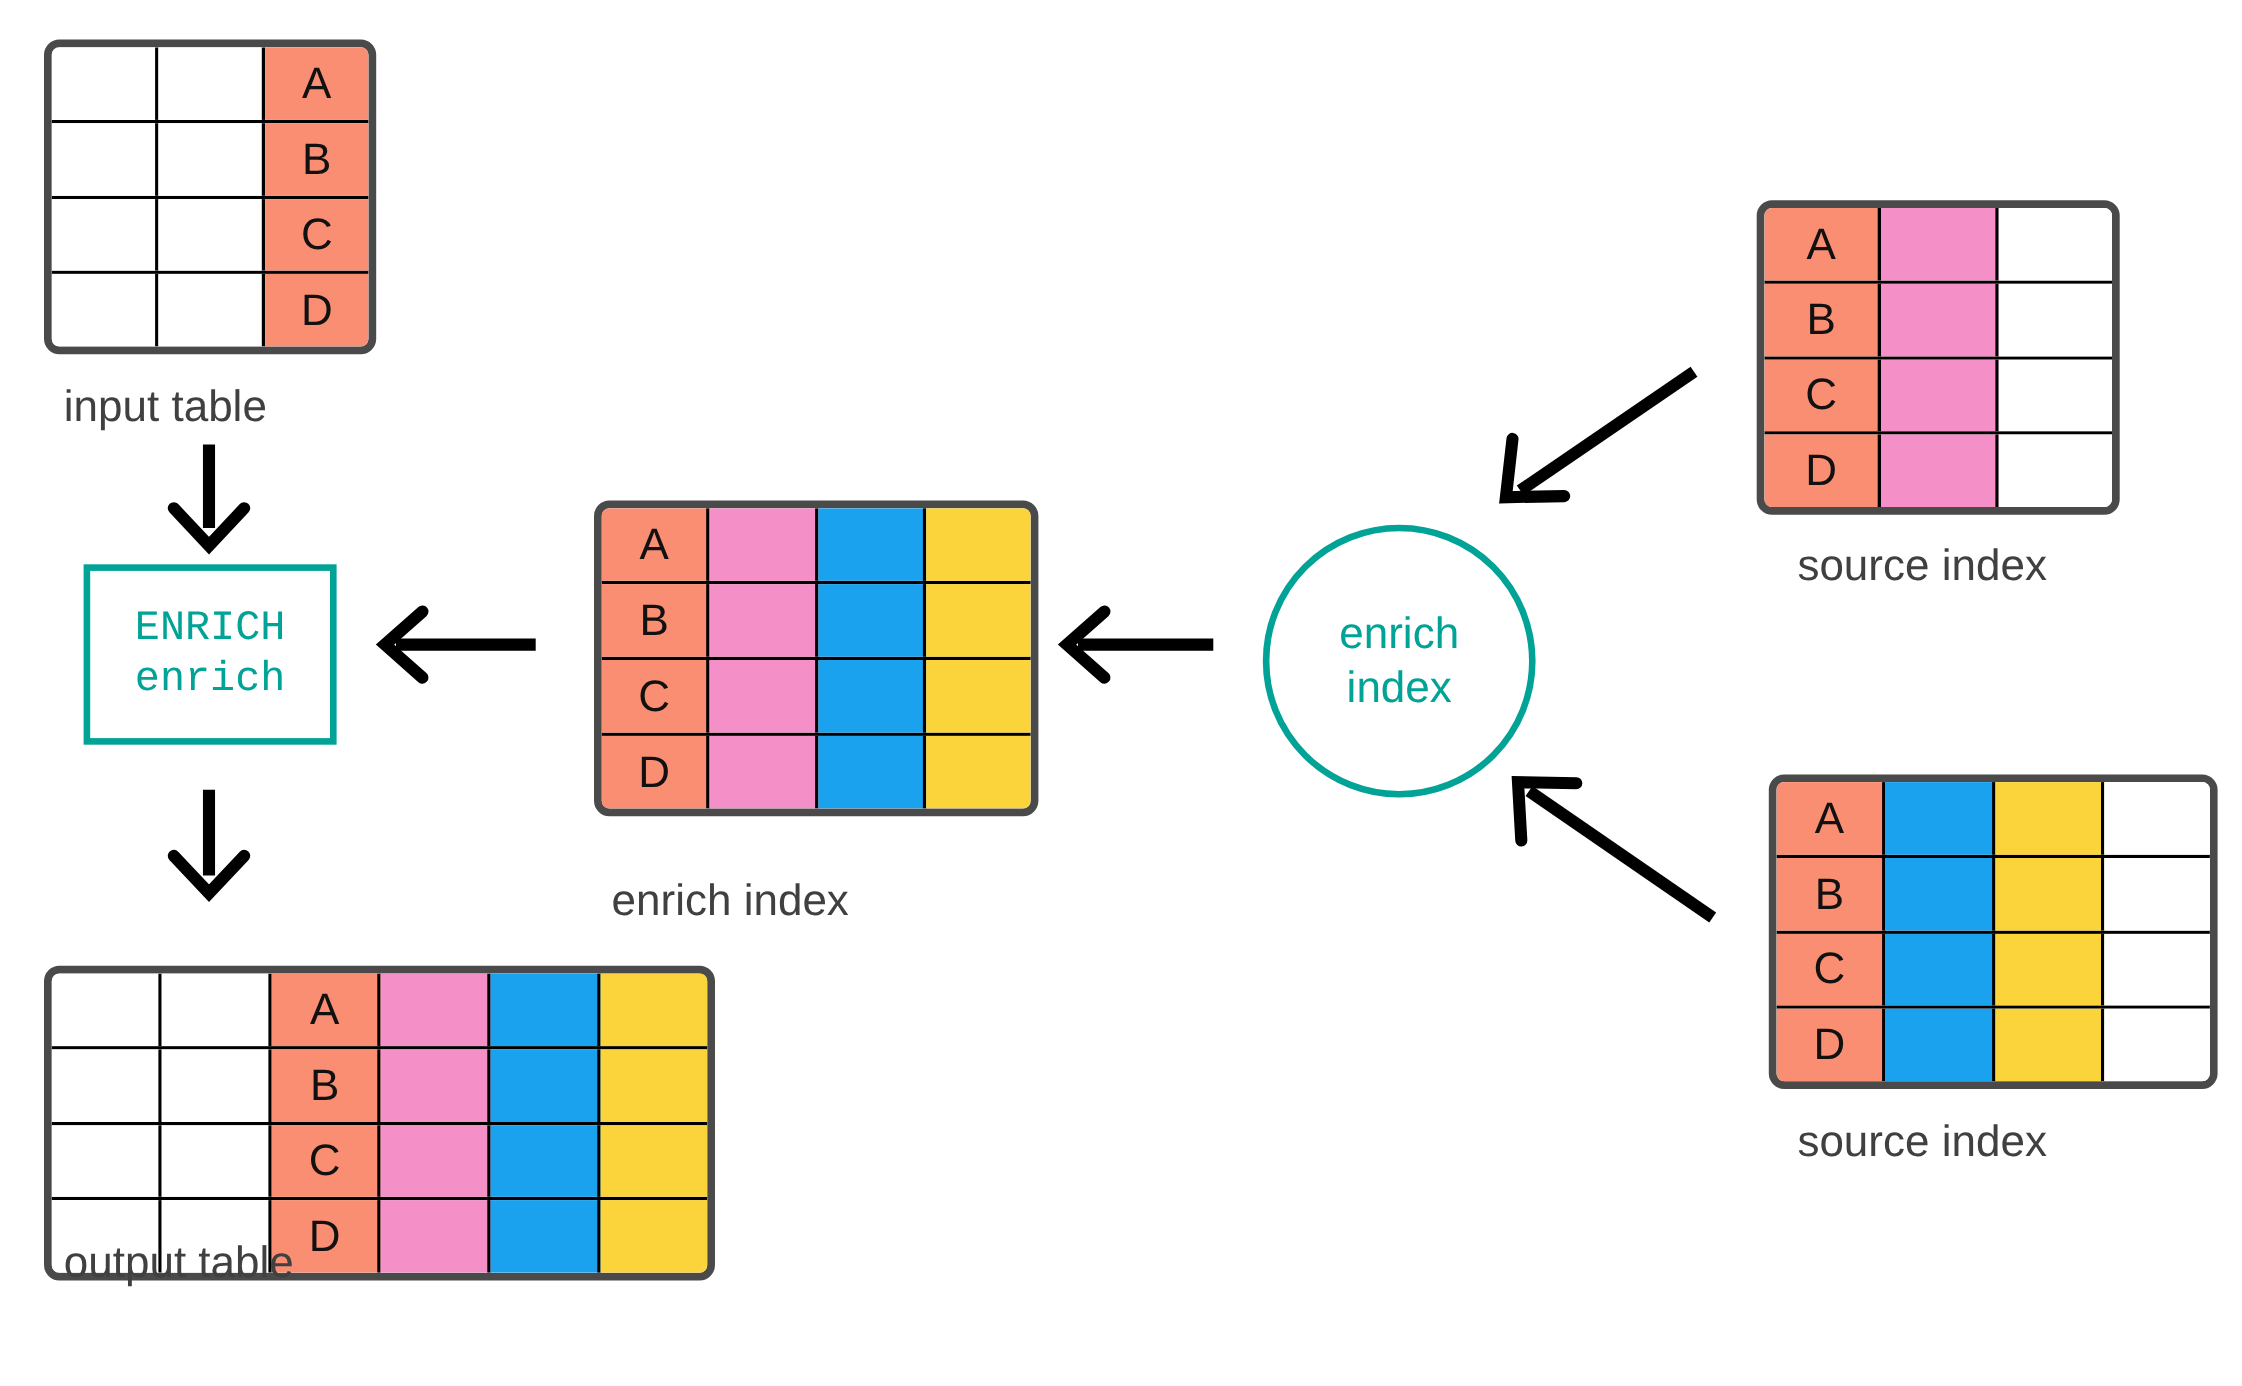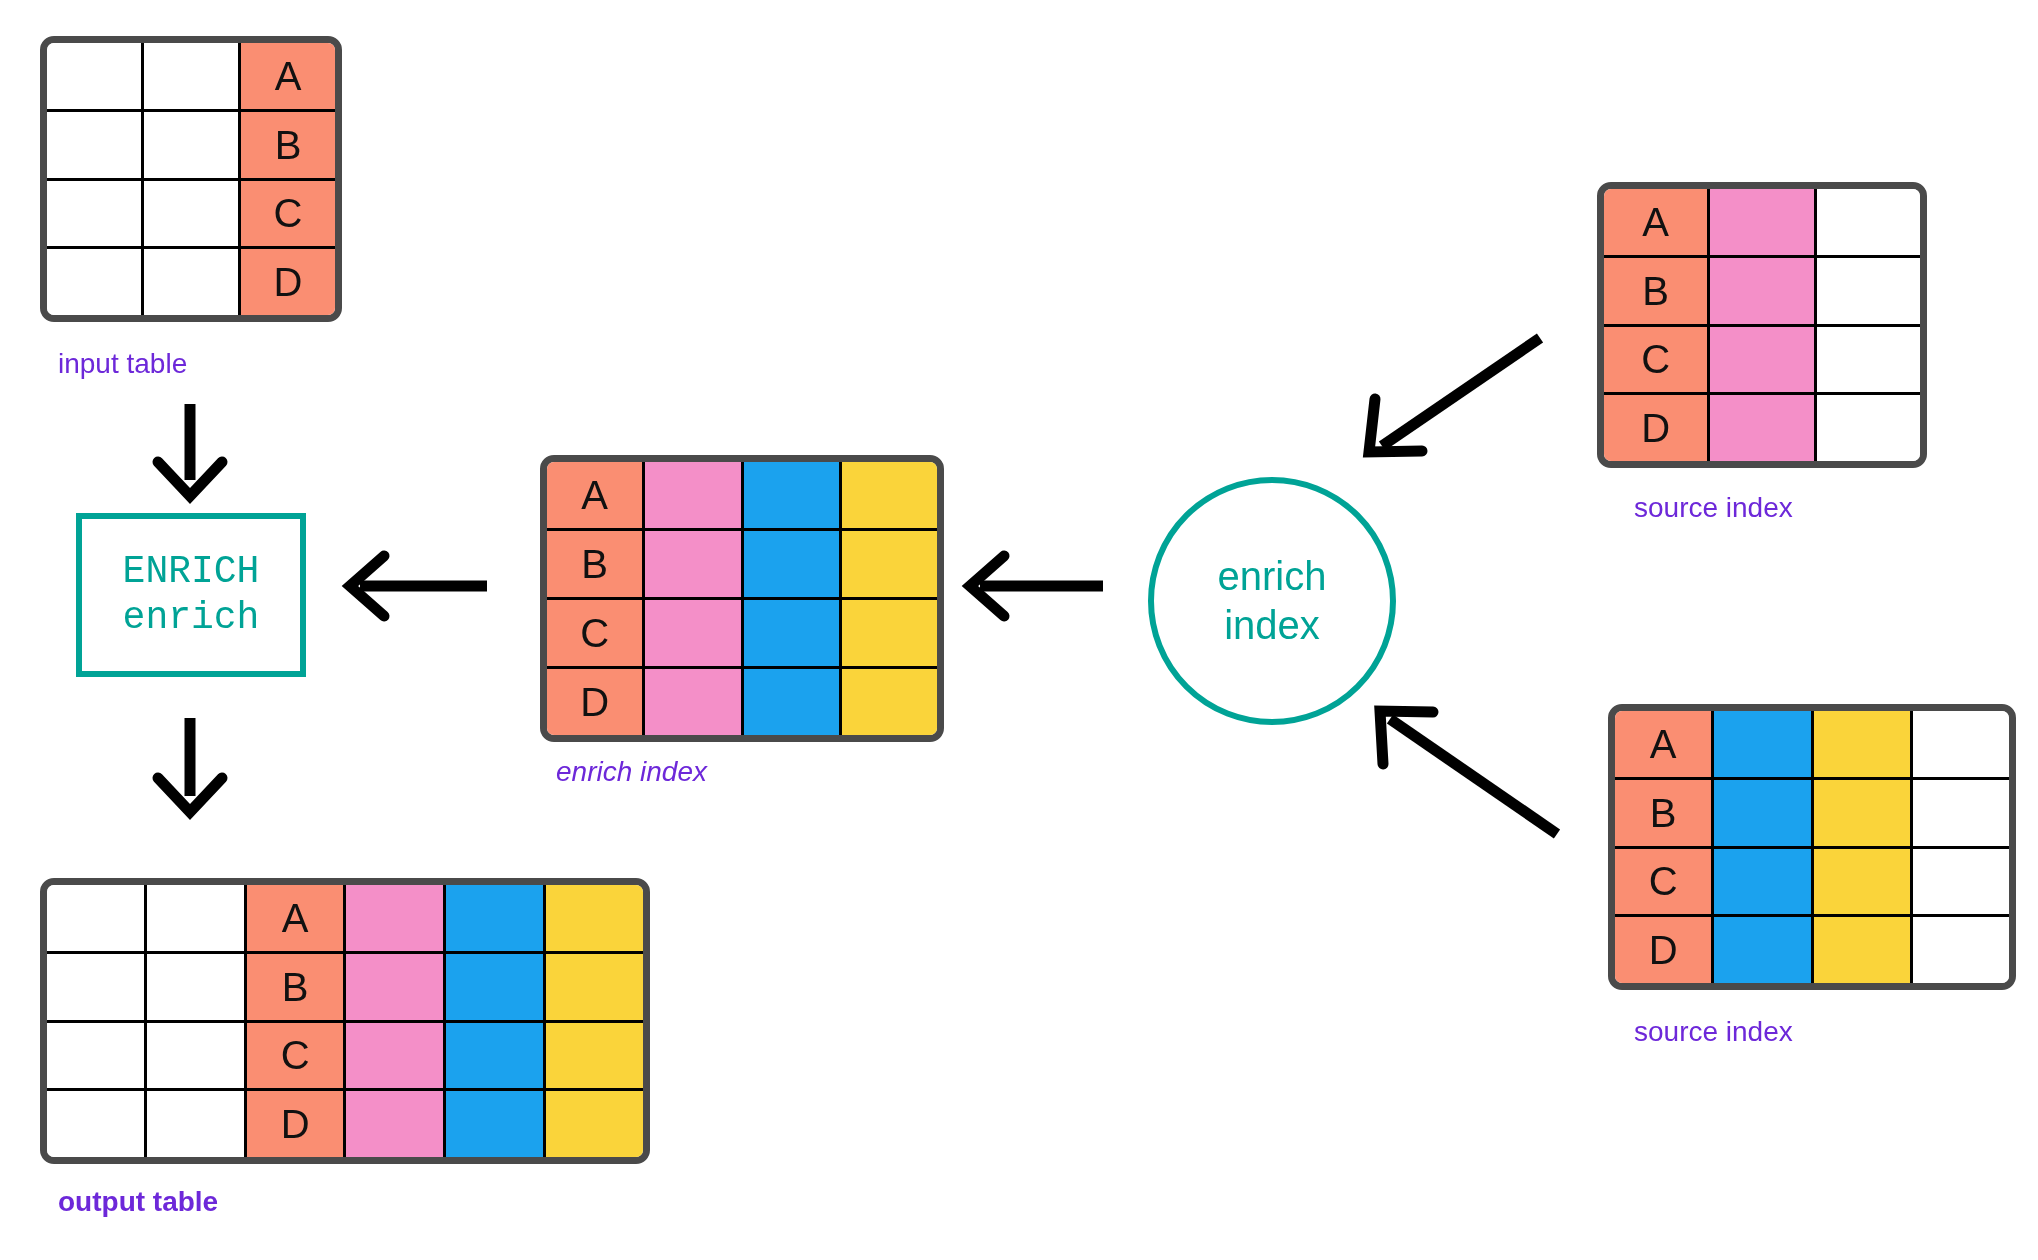--- a/index.html
+++ b/index.html
@@ -52,22 +52,22 @@
 
   .c-white  { background: #ffffff; }
   .c-salmon { background: #fa8e72; }
   .c-pink   { background: #f48fc8; }
   .c-blue   { background: #1ba2ee; }
   .c-yellow { background: #fad43a; }
 
   
   .caption {
     position: absolute;
-    font-size: 28px;
-    color: #6d28d9;
+    font-size: 40px;
+    color: #404040;
     white-space: nowrap;
     line-height: 1;
   }
 
   
   .cmd-box {
     position: absolute;
     box-sizing: border-box;
     border: 6px solid #00a396;
     background: #ffffff;
@@ -166,21 +166,21 @@
         <div class="tcell c-blue"></div>
         <div class="tcell c-yellow"></div>
       </div>
       <div class="trow">
         <div class="tcell c-salmon">D</div>
         <div class="tcell c-pink"></div>
         <div class="tcell c-blue"></div>
         <div class="tcell c-yellow"></div>
       </div>
     </div>
-  <div class="caption" style="left:556px; top:758px;font-style:italic;">enrich index</div>
+  <div class="caption" style="left:556px; top:799px;">enrich index</div>
 
   <div class="circle" style="left:1148px; top:477px; width:248px; height:248px;">
     <span class="circle-line">enrich</span>
     <span class="circle-line">index</span>
   </div>
 
   <div class="tbl" style="left:1597px; top:182px; width:330px; height:286px;">
       <div class="trow">
         <div class="tcell c-salmon">A</div>
         <div class="tcell c-pink"></div>
@@ -259,21 +259,21 @@
       </div>
       <div class="trow">
         <div class="tcell c-white"></div>
         <div class="tcell c-white"></div>
         <div class="tcell c-salmon">D</div>
         <div class="tcell c-pink"></div>
         <div class="tcell c-blue"></div>
         <div class="tcell c-yellow"></div>
       </div>
     </div>
-  <div class="caption" style="left:58px; top:1188px;font-weight:bold;">output table</div>
+  <div class="caption" style="left:58px; top:1128px;">output table</div>
 
   <svg id="arrows" viewBox="0 0 2038 1260">
 
     <g>
       <line x1="190" y1="404" x2="190" y2="480" stroke="#000" stroke-width="11" stroke-linecap="butt"></line>
       <polyline points="158,462 190,496 222,462" fill="none" stroke="#000" stroke-width="11" stroke-linecap="round" stroke-linejoin="miter"></polyline>
     </g>
 
     <g>
       <line x1="190" y1="718" x2="190" y2="796" stroke="#000" stroke-width="11" stroke-linecap="butt"></line>

